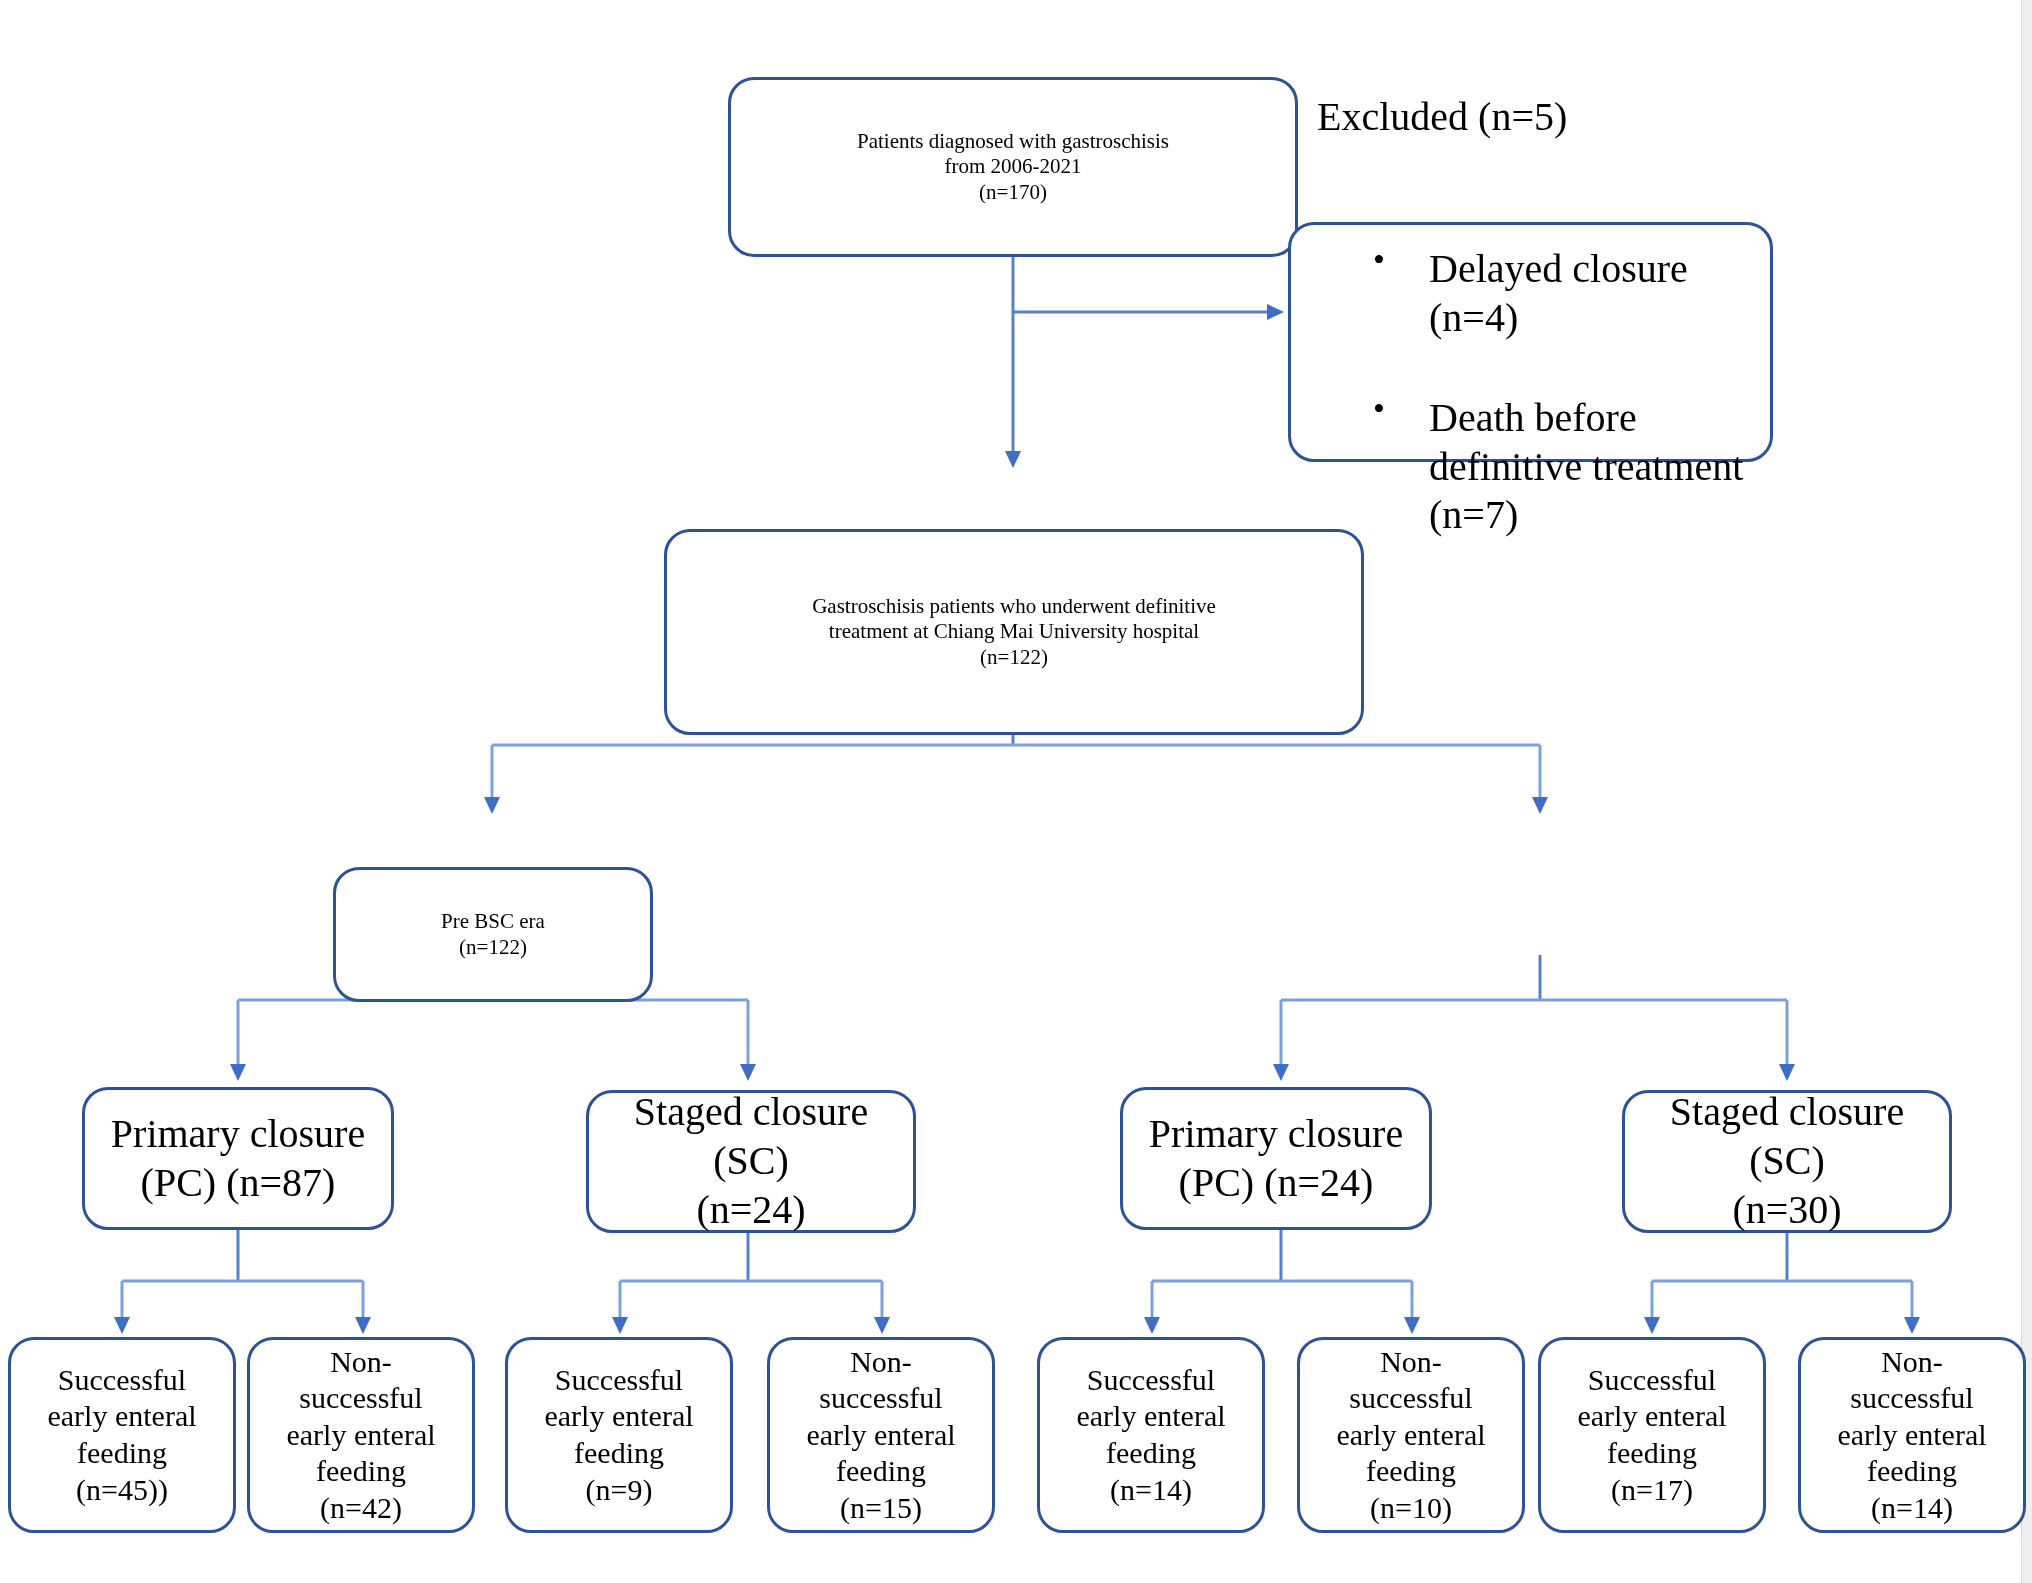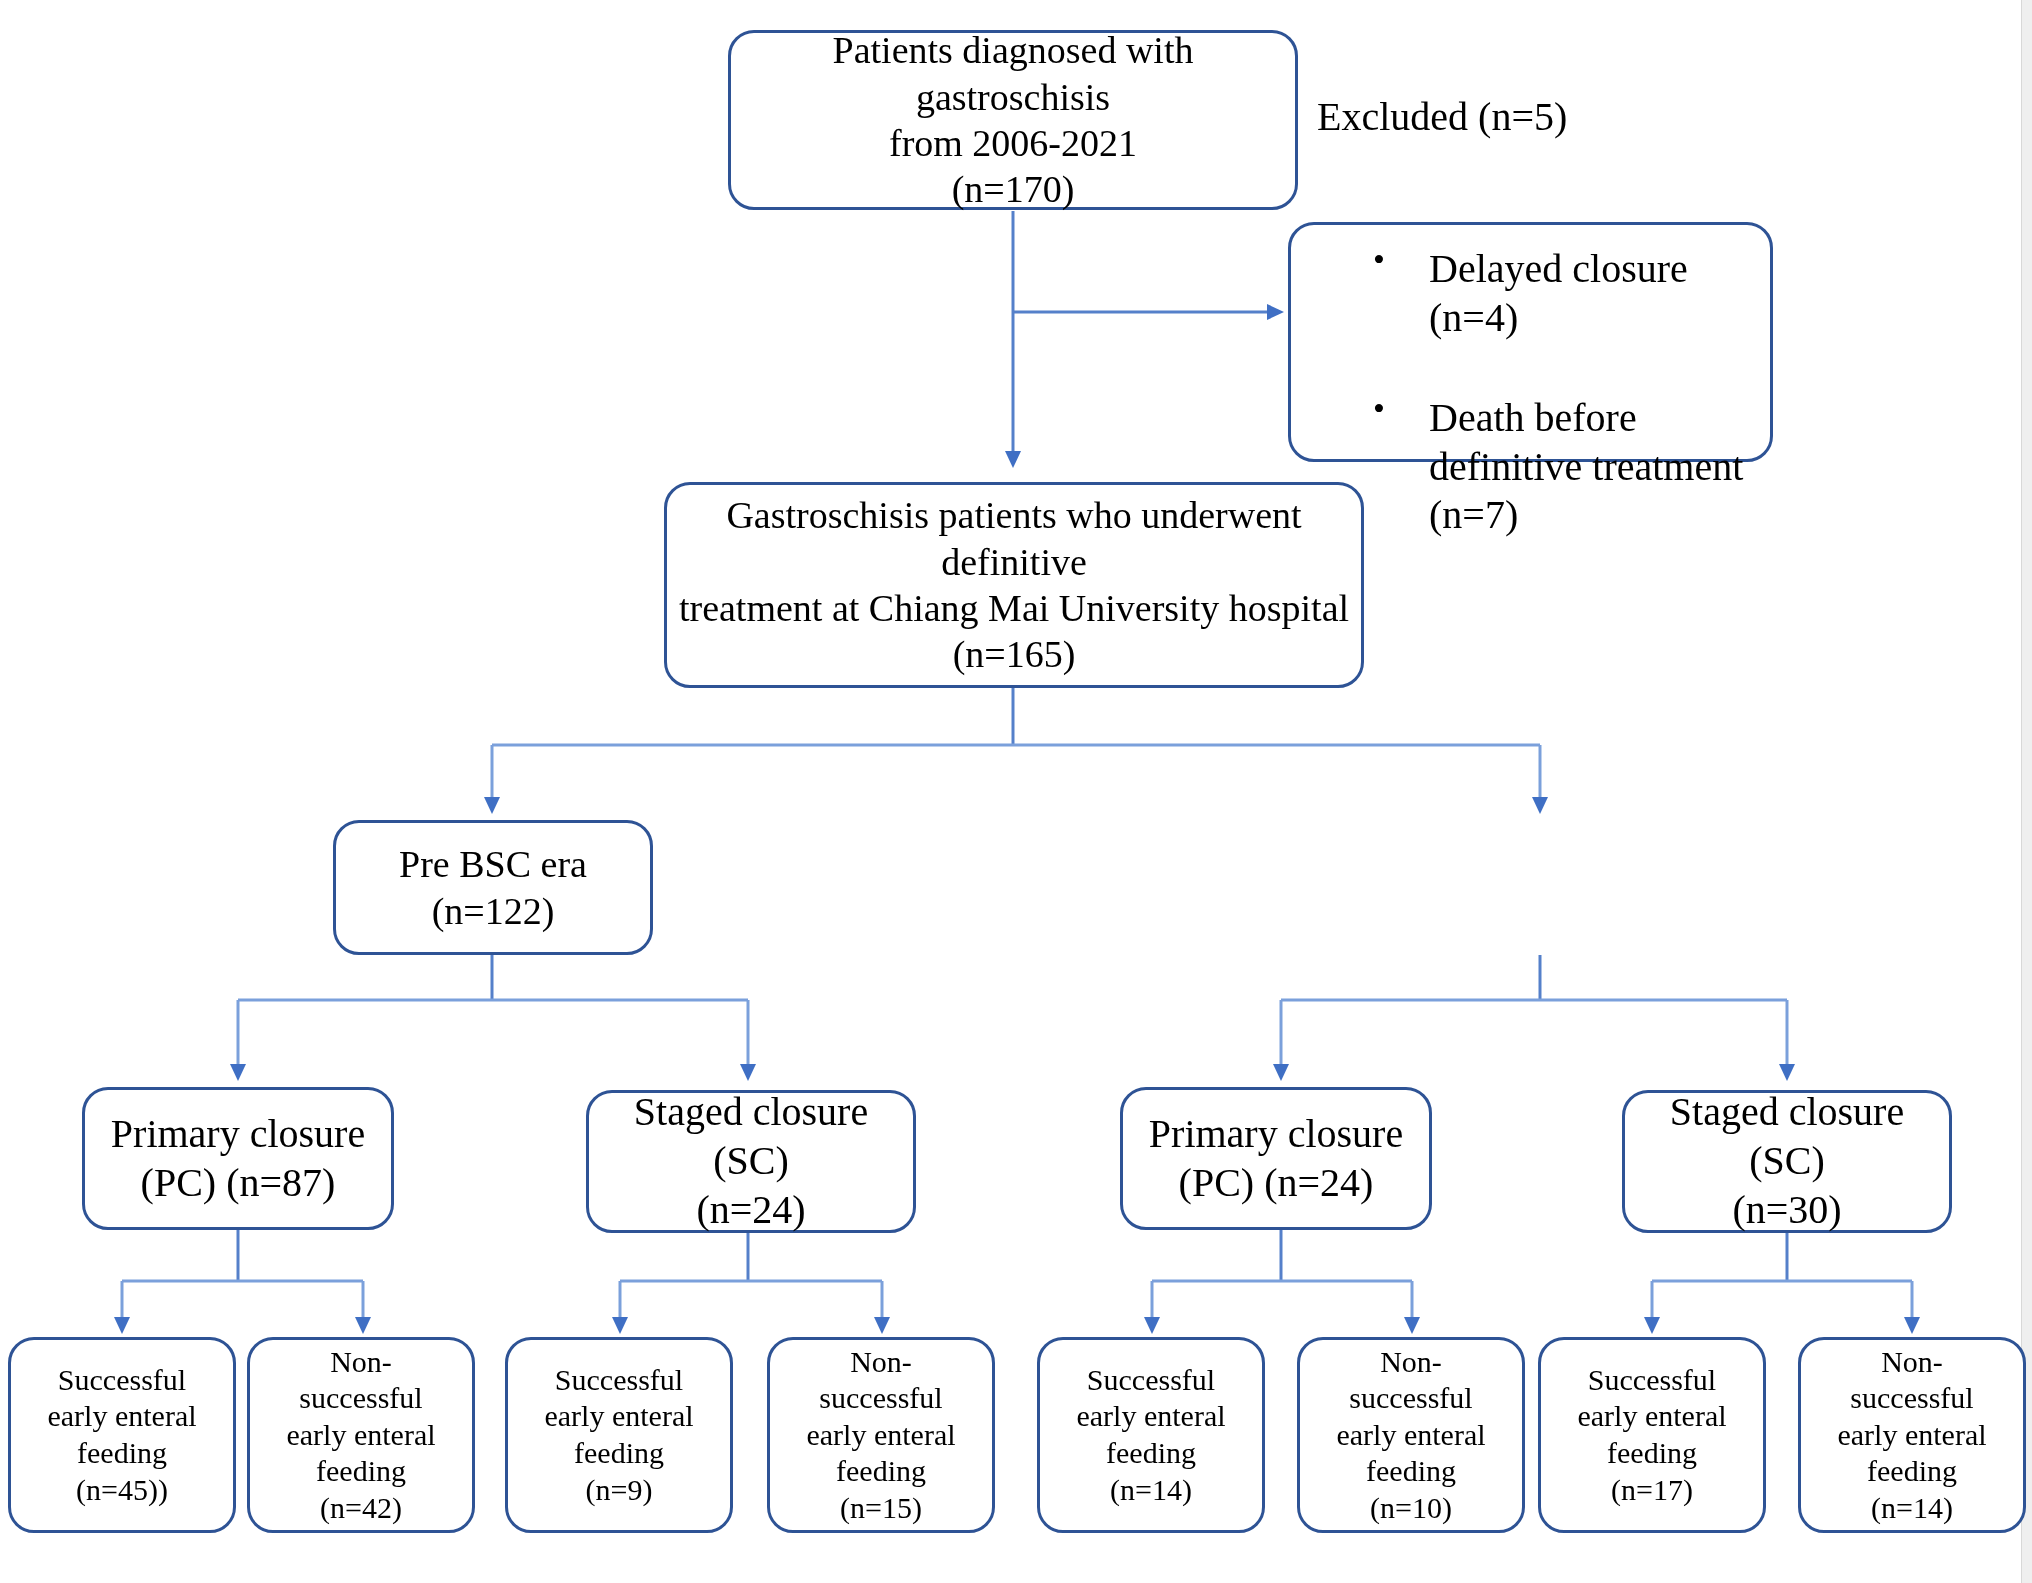--- a/index.html
+++ b/index.html
@@ -63,21 +63,21 @@
     padding-left: 56px;
   }
   .bullet-list li::before {
     content: "\2022";
     position: absolute;
     left: 0;
     top: -2px;
     font-size: 34px;
     line-height: 1;
   }
-  .fs-lg  { font-size: 38px; }
+  .fs-lg  { font-size: 21px; margin-top: 47px; }
   .fs-md  { font-size: 40px; }
   .fs-xs  { font-size: 30px; }
   .right-edge {
     position: absolute;
     top: 0;
     right: 0;
     width: 10px;
     height: 1583px;
     background: #efefef;
     border-left: 1px solid #d8d8d8;
@@ -169,21 +169,21 @@
       <ul class="bullet-list">
         <li>Delayed closure (n=4)</li>
         <li>Death before definitive treatment (n=7)</li>
       </ul>
     </div>
   </div>
 
   <div class="node fs-lg" style="left:664px; top:482px; width:700px; height:206px;">
     <span class="txt">Gastroschisis patients who underwent definitive
 treatment at Chiang Mai University hospital
-(n=165)</span>
+(n=122)</span>
   </div>
 
   <div class="node fs-lg" style="left:333px; top:820px; width:320px; height:135px;">
     <span class="txt">Pre BSC era
 (n=122)</span>
   </div>
 
 
   <div class="node fs-md" style="left:82px; top:1087px; width:312px; height:143px;">
     <span class="txt">Primary closure

